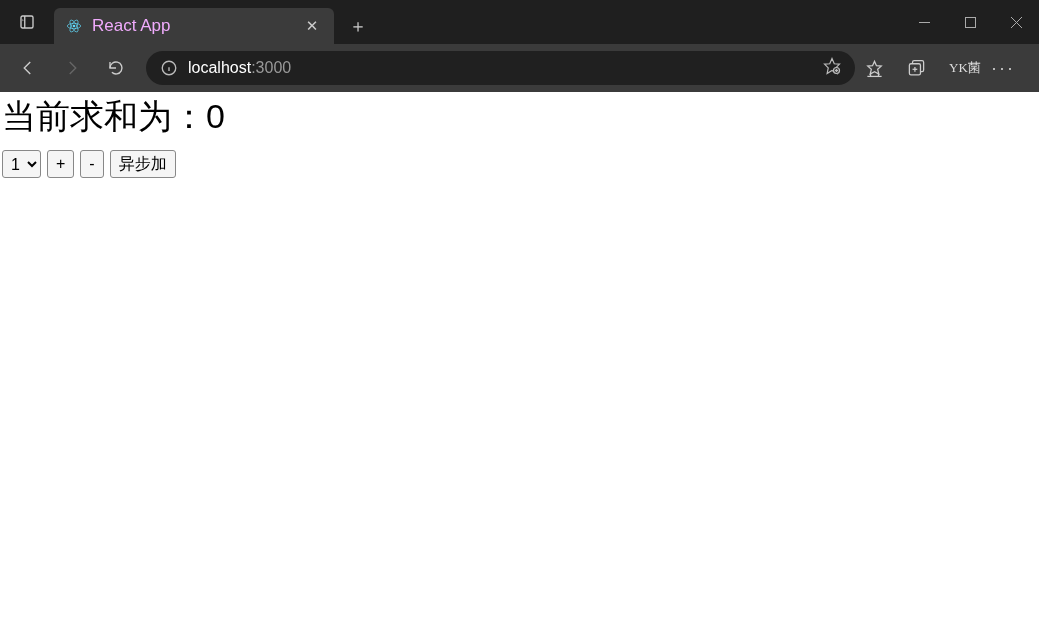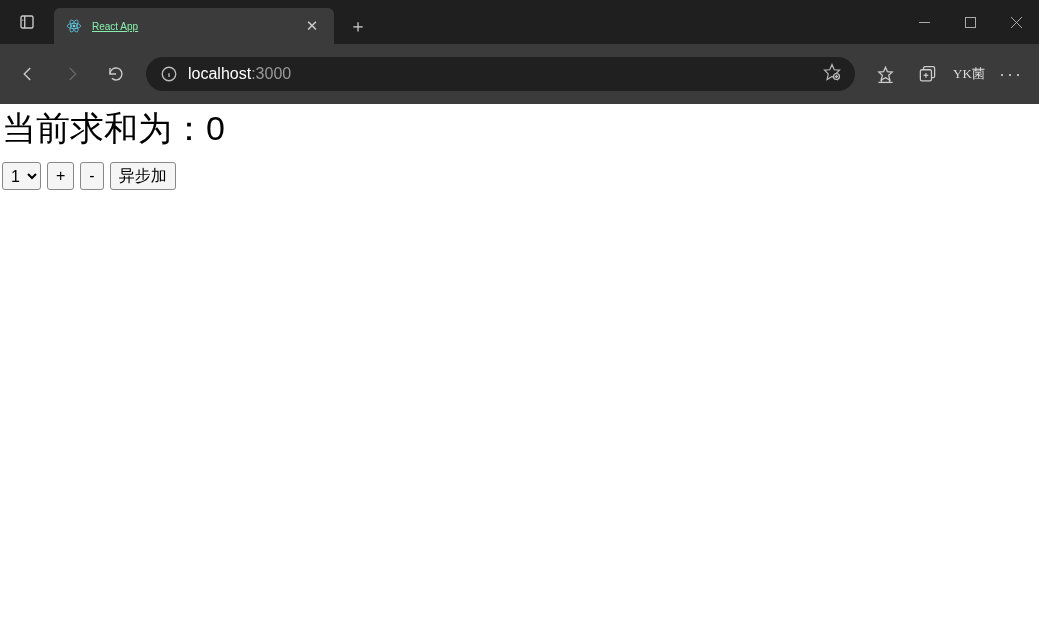--- a/index.html
+++ b/index.html
@@ -47,24 +47,23 @@
       gap: 10px;
     }
     .tab-icon {
       width: 16px;
       height: 16px;
       display: flex;
       align-items: center;
       justify-content: center;
     }
     .tab-title {
-      color: #86efac;
-      font-size: 10px;
+      color: #f0abfc;
+      font-size: 17px;
       flex: 1;
-      text-decoration: underline;
     }
     .tab-close {
       color: #ccc;
       font-size: 15px;
       width: 20px;
       height: 20px;
       display: flex;
       align-items: center;
       justify-content: center;
       cursor: pointer;
@@ -92,21 +91,21 @@
       align-items: center;
       justify-content: center;
       color: #aaa;
       cursor: pointer;
     }
     .win-btn svg { width: 11px; height: 11px; }
     
     .nav-bar {
       display: flex;
       align-items: center;
-      height: 60px;
+      height: 48px;
       background: #3b3b3b;
       padding: 16px 8px;
       gap: 4px;
     }
     .nav-btn {
       width: 40px;
       height: 40px;
       display: flex;
       align-items: center;
       justify-content: center;
@@ -147,21 +146,20 @@
     }
     .toolbar-right {
       display: flex;
       gap: 2px;
     }
     .tool-btn {
       width: 40px;
       height: 40px;
       display: flex;
       align-items: center;
-      justify-content: center;
       color: #ccc;
       cursor: pointer;
     }
     .tool-btn svg { width: 19px; height: 19px; stroke: currentColor; fill: none; stroke-width: 1.6; }
     .profile-btn {
       font-family: "Comic Sans MS", cursive;
       font-size: 13px;
       color: #ddd;
     }
     .more-btn { font-size: 18px; letter-spacing: 2px; }

